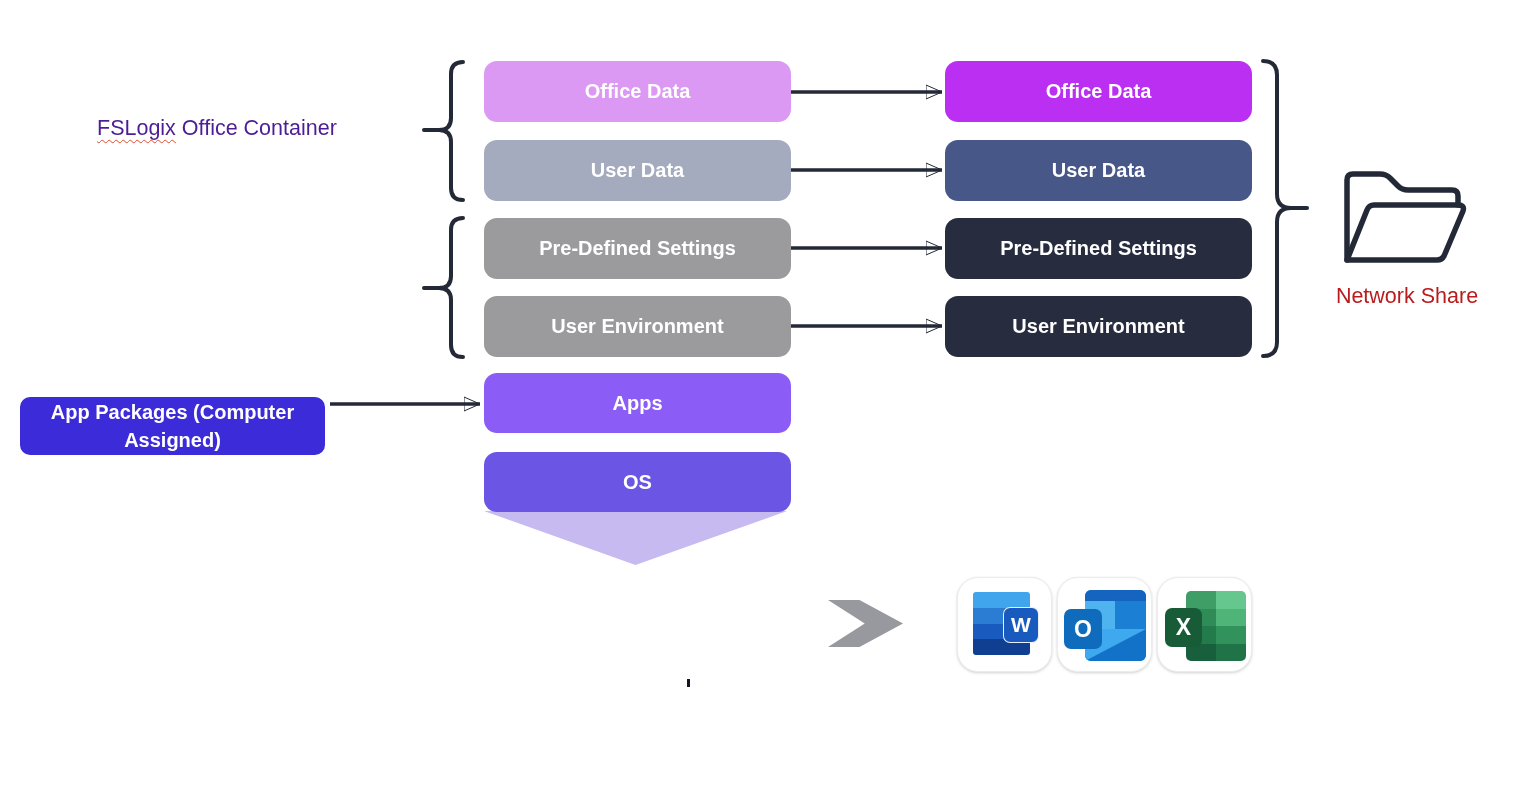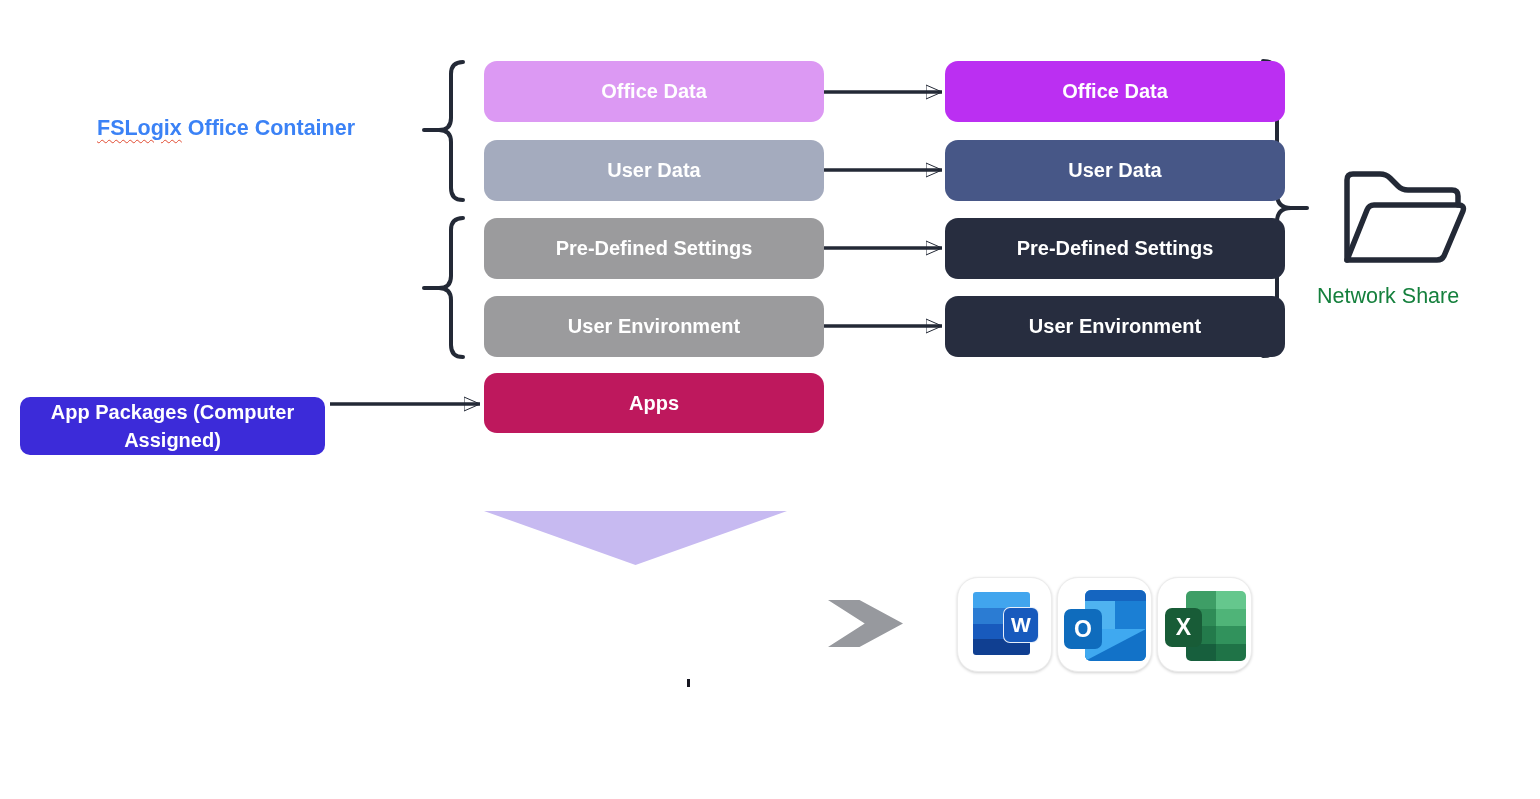--- a/index.html
+++ b/index.html
@@ -1,23 +1,23 @@
 <!DOCTYPE html>
 <html><head>
 <meta charset="utf-8">
 <style>
   html,body{margin:0;padding:0;background:#fff;}
   .canvas{position:relative;width:1540px;height:799px;background:#ffffff;overflow:hidden;
           font-family:"Liberation Sans","DejaVu Sans",sans-serif;}
   
-  .pill{position:absolute;width:340px;border-radius:13px;display:flex;align-items:center;justify-content:center;
+  .pill{position:absolute;width:307px;border-radius:13px;display:flex;align-items:center;justify-content:center;
         color:#ffffff;font-weight:bold;font-size:20px;z-index:2;}
   .h61{height:61px;} .h60{height:60px;}
   
-  .grouplabel{position:absolute;color:#3b82f6;font-size:21.5px;font-weight:700;white-space:nowrap;z-index:2;}
+  .grouplabel{position:absolute;color:#4c1d95;font-size:21.5px;font-weight:400;white-space:nowrap;z-index:2;}
   .squiggle{text-decoration:underline;text-decoration-style:wavy;text-decoration-color:#e14b32;
             text-decoration-thickness:1px;text-underline-offset:4px;}
   
   .apppkg{position:absolute;left:20px;top:397px;width:305px;height:58px;border-radius:10px;
           display:flex;align-items:center;justify-content:center;text-align:center;
           color:#fff;font-weight:bold;font-size:20px;line-height:28px;padding:0 14px;box-sizing:border-box;z-index:2;}
   
   .funnel{position:absolute;left:484px;top:511px;width:303px;height:54px;z-index:1;
           clip-path:polygon(0 0,100% 0,50% 100%);}
   
@@ -47,21 +47,21 @@
   .o-c1{position:absolute;left:0;top:11px;width:30px;height:28px;background:#4FB3F0;}
   .o-c2{position:absolute;left:30px;top:11px;width:31px;height:28px;background:#1B7FD4;}
   .o-env{position:absolute;left:0;top:39px;width:61px;height:32px;background:#1272C8;}
   .o-env::after{content:"";position:absolute;left:0;top:0;width:100%;height:100%;
                 background:#3FA9F0;clip-path:polygon(0 0,100% 0,0 100%);}
   .o-badge{left:6px;top:31px;width:38px;height:40px;font-size:23px;}
   .x-grid{position:absolute;left:28px;top:13px;width:60px;height:70px;border-radius:5px;overflow:hidden;
           display:grid;grid-template-columns:1fr 1fr;grid-template-rows:1fr 1fr 1fr 1fr;}
   .x-badge{left:7px;top:30px;width:37px;height:39px;font-size:23px;}
   
-  .caption{position:absolute;color:#15803d;text-align:left;white-space:nowrap;z-index:2;}
+  .caption{position:absolute;color:#b91c1c;text-align:center;white-space:nowrap;z-index:2;}
 </style>
 </head>
 <body>
 
 <div class="canvas">
 
   <svg class="overlay">
     <defs>
       <marker id="ah" markerUnits="userSpaceOnUse" markerWidth="18" markerHeight="16" refX="16" refY="8" orient="auto">
         <path d="M0,1 L16,8 L0,15 Z" fill="#232936" stroke="none"></path>
@@ -91,21 +91,22 @@
   </svg>
 
   <div class="grouplabel" style="left:97px;top:116px;"><span class="squiggle">FSLogix</span><span> Office Container</span></div>
 
   <div class="apppkg" style="background: rgb(60, 43, 217);">App Packages (Computer Assigned)</div>
 
   <div class="pill h61" style="left: 484px; top: 61px; background: rgb(220, 153, 243);">Office Data</div>
   <div class="pill h61" style="left: 484px; top: 140px; background: rgb(164, 171, 190);">User Data</div>
   <div class="pill h61" style="left: 484px; top: 218px; background: rgb(155, 155, 157);">Pre-Defined Settings</div>
   <div class="pill h61" style="left: 484px; top: 296px; background: rgb(155, 155, 157);">User Environment</div>
-  <div class="pill h60" style="left: 484px; top: 373px; background: #be185d;">Apps</div>
+  <div class="pill h60" style="left: 484px; top: 373px; background: #8b5cf6;">Apps</div>
+  <div class="pill h60" style="left: 484px; top: 452px; background: rgb(106, 85, 229);">OS</div>
 
   <div class="pill h61" style="left: 945px; top: 61px; background: rgb(187, 47, 242);">Office Data</div>
   <div class="pill h61" style="left: 945px; top: 140px; background: rgb(71, 87, 135);">User Data</div>
   <div class="pill h61" style="left: 945px; top: 218px; background: rgb(39, 45, 63);">Pre-Defined Settings</div>
   <div class="pill h61" style="left: 945px; top: 296px; background: rgb(39, 45, 63);">User Environment</div>
 
   <div class="funnel" style="background: rgb(199, 186, 241);"></div>
   <div class="vm-gap"></div>
   <div class="vm-ext"></div>
 

